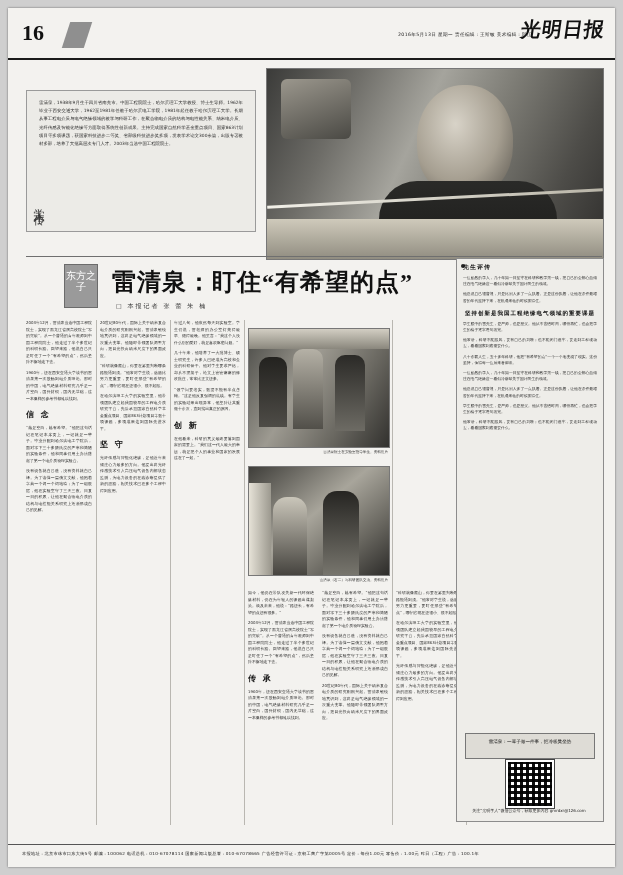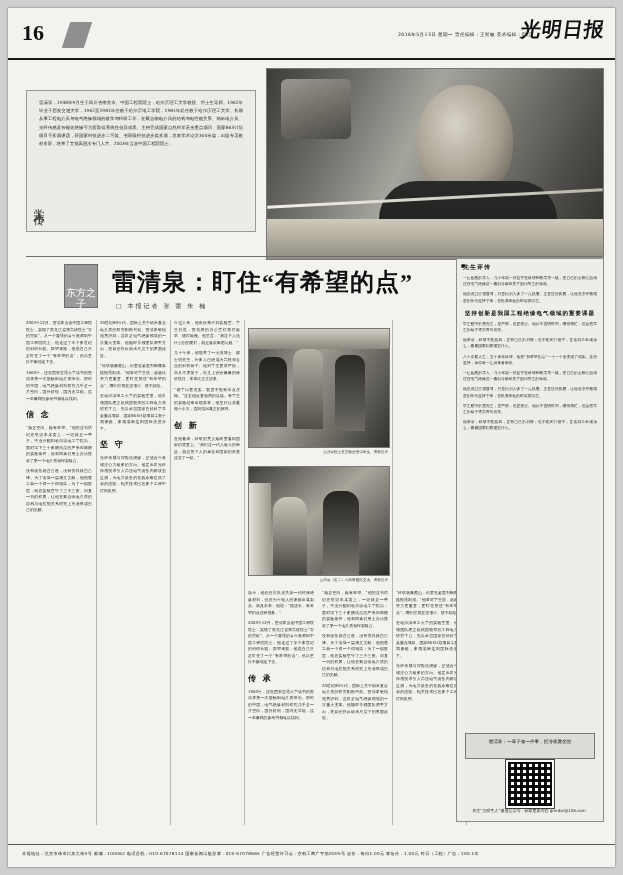--- a/index.html
+++ b/index.html
@@ -95,21 +95,21 @@
     position:absolute;left:14px;top:10px;width:70px;height:60px;
     background:linear-gradient(160deg,#9b978d,#4a4944);
     border-radius:6px;
   }
   
   .headline-row{position:absolute;left:0;top:250px;width:607px;height:62px;}
   .seal{
     position:absolute;left:56px;top:6px;width:34px;height:44px;
     background:#9a9a9a;border:1px solid #6b6b6b;
     color:#fff;font-size:10px;line-height:11px;text-align:center;
-    padding-top:22px;box-sizing:border-box;letter-spacing:0;
+    padding-top:5px;box-sizing:border-box;letter-spacing:0;
   }
   .headline{
     position:absolute;left:104px;top:8px;
     font-size:24px;font-weight:bold;color:#111;
     font-family:Liberation Serif, serif;letter-spacing:1px;
     white-space:nowrap;
   }
   .byline{
     position:absolute;left:108px;top:44px;
     font-size:6px;color:#333;letter-spacing:2px;

